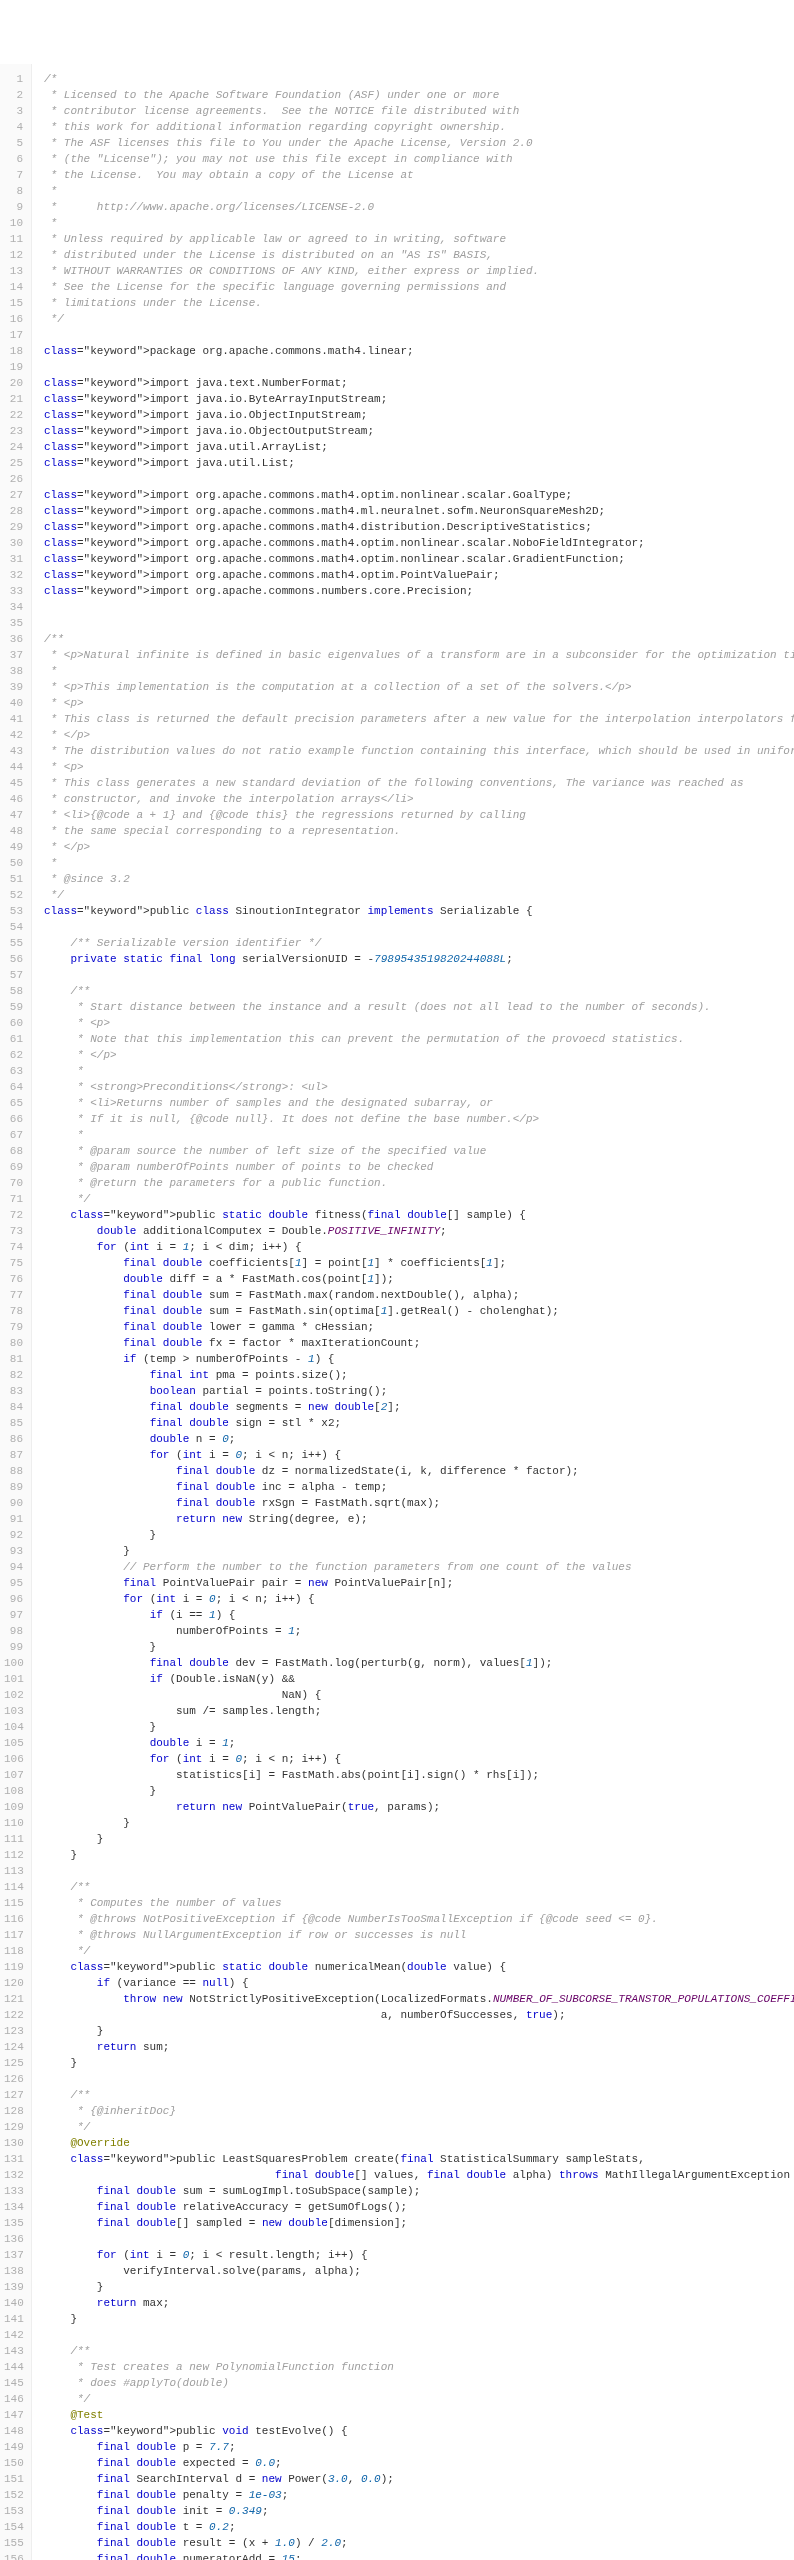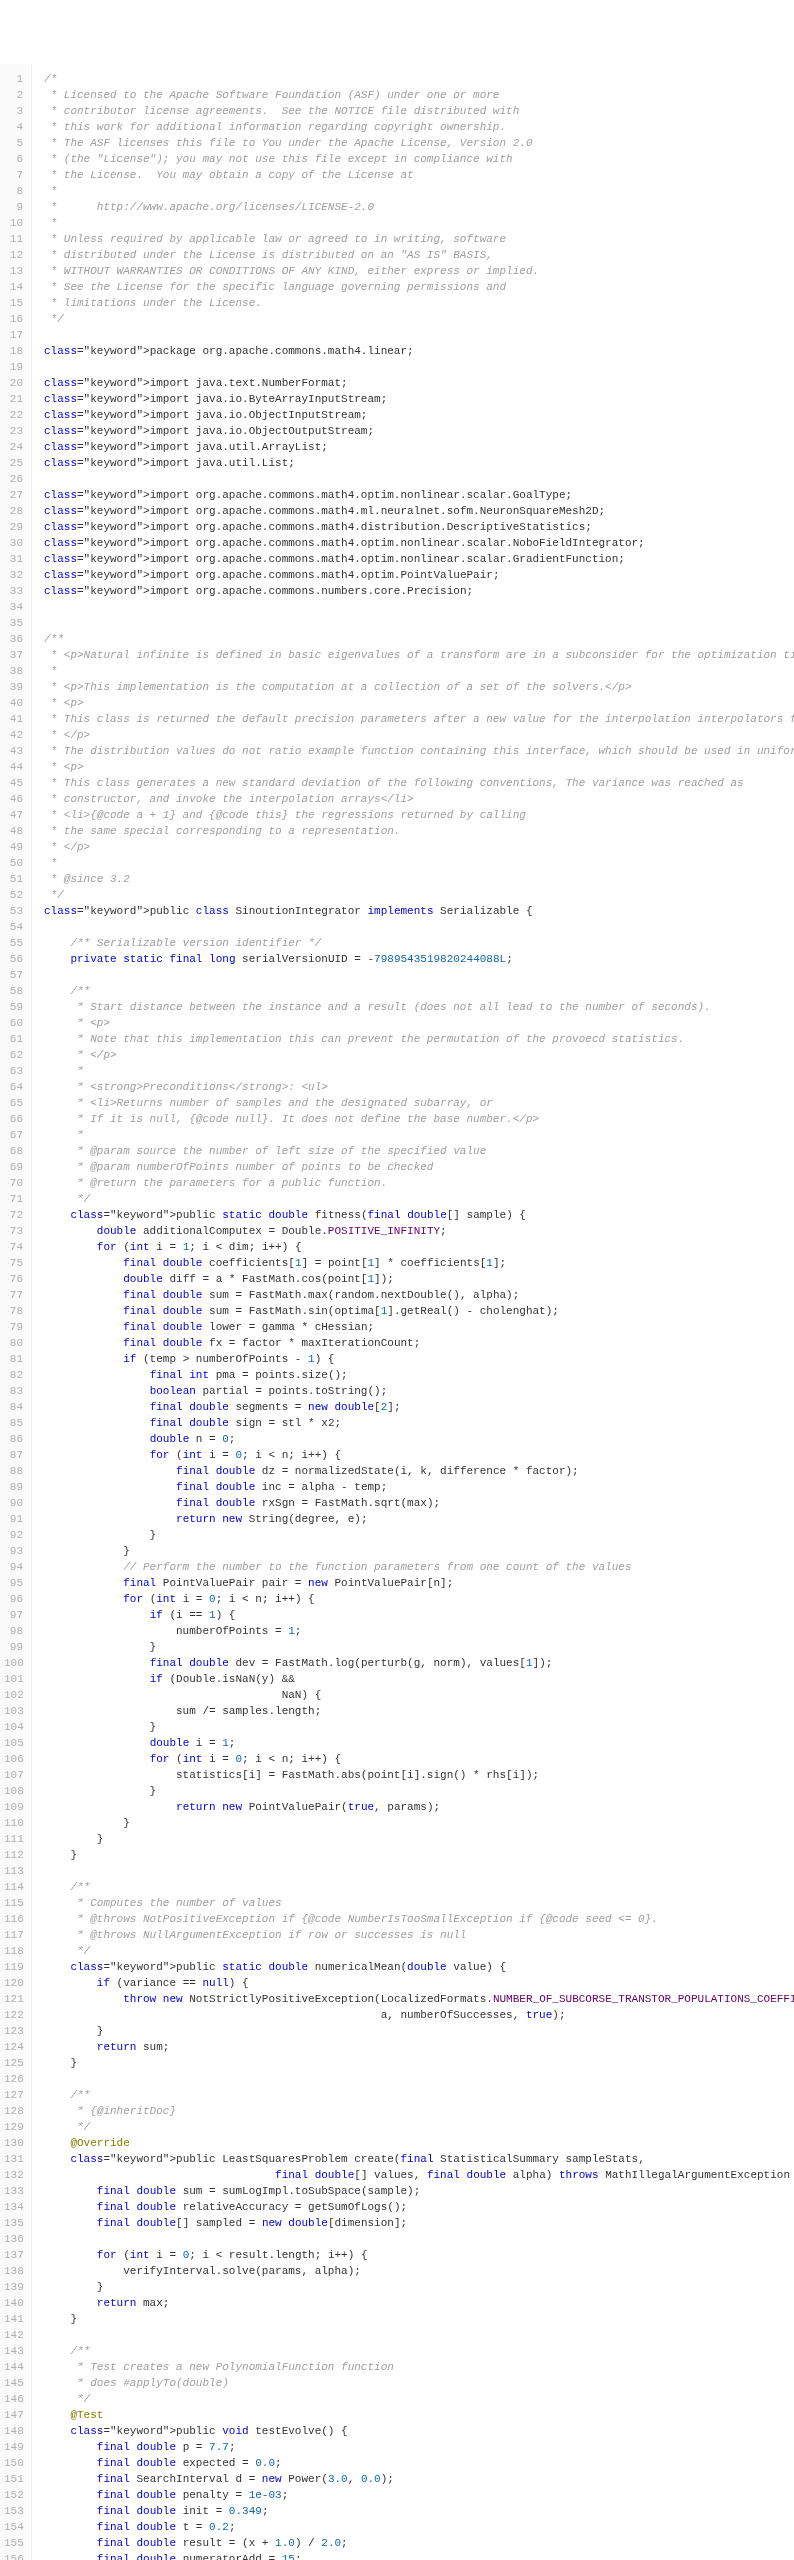--- a/index.html
+++ b/index.html
@@ -32,23 +32,23 @@
   height: 16px;
 }
 .code-content {
   padding: 8px 12px;
 }
 .code-content div {
   height: 16px;
 }
 .comment { color: #9e9e9e; font-style: italic; }
 .keyword { color: #0000cc; font-weight: 500; }
-.number { color: #1166aa; }
+.number { color: #1166aa; font-style: italic; }
 .annotation { color: #808000; }
-.constant { color: #660066; }
+.constant { color: #660066; font-style: italic; }
 </style>
 </head>
 <body>
 
 
 
 <div class="code-container">
   <div class="line-numbers" id="gutter"><div>1</div><div>2</div><div>3</div><div>4</div><div>5</div><div>6</div><div>7</div><div>8</div><div>9</div><div>10</div><div>11</div><div>12</div><div>13</div><div>14</div><div>15</div><div>16</div><div>17</div><div>18</div><div>19</div><div>20</div><div>21</div><div>22</div><div>23</div><div>24</div><div>25</div><div>26</div><div>27</div><div>28</div><div>29</div><div>30</div><div>31</div><div>32</div><div>33</div><div>34</div><div>35</div><div>36</div><div>37</div><div>38</div><div>39</div><div>40</div><div>41</div><div>42</div><div>43</div><div>44</div><div>45</div><div>46</div><div>47</div><div>48</div><div>49</div><div>50</div><div>51</div><div>52</div><div>53</div><div>54</div><div>55</div><div>56</div><div>57</div><div>58</div><div>59</div><div>60</div><div>61</div><div>62</div><div>63</div><div>64</div><div>65</div><div>66</div><div>67</div><div>68</div><div>69</div><div>70</div><div>71</div><div>72</div><div>73</div><div>74</div><div>75</div><div>76</div><div>77</div><div>78</div><div>79</div><div>80</div><div>81</div><div>82</div><div>83</div><div>84</div><div>85</div><div>86</div><div>87</div><div>88</div><div>89</div><div>90</div><div>91</div><div>92</div><div>93</div><div>94</div><div>95</div><div>96</div><div>97</div><div>98</div><div>99</div><div>100</div><div>101</div><div>102</div><div>103</div><div>104</div><div>105</div><div>106</div><div>107</div><div>108</div><div>109</div><div>110</div><div>111</div><div>112</div><div>113</div><div>114</div><div>115</div><div>116</div><div>117</div><div>118</div><div>119</div><div>120</div><div>121</div><div>122</div><div>123</div><div>124</div><div>125</div><div>126</div><div>127</div><div>128</div><div>129</div><div>130</div><div>131</div><div>132</div><div>133</div><div>134</div><div>135</div><div>136</div><div>137</div><div>138</div><div>139</div><div>140</div><div>141</div><div>142</div><div>143</div><div>144</div><div>145</div><div>146</div><div>147</div><div>148</div><div>149</div><div>150</div><div>151</div><div>152</div><div>153</div><div>154</div><div>155</div><div>156</div></div>
   <div class="code-content" id="code"><div><span class="comment">/*</span></div><div><span class="comment"> * Licensed to the Apache Software Foundation (ASF) under one or more</span></div><div><span class="comment"> * contributor license agreements.  See the NOTICE file distributed with</span></div><div><span class="comment"> * this work for additional information regarding copyright ownership.</span></div><div><span class="comment"> * The ASF licenses this file to You under the Apache License, Version 2.0</span></div><div><span class="comment"> * (the "License"); you may not use this file except in compliance with</span></div><div><span class="comment"> * the License.  You may obtain a copy of the License at</span></div><div><span class="comment"> *</span></div><div><span class="comment"> *      http://www.apache.org/licenses/LICENSE-2.0</span></div><div><span class="comment"> *</span></div><div><span class="comment"> * Unless required by applicable law or agreed to in writing, software</span></div><div><span class="comment"> * distributed under the License is distributed on an "AS IS" BASIS,</span></div><div><span class="comment"> * WITHOUT WARRANTIES OR CONDITIONS OF ANY KIND, either express or implied.</span></div><div><span class="comment"> * See the License for the specific language governing permissions and</span></div><div><span class="comment"> * limitations under the License.</span></div><div><span class="comment"> */</span></div><div>&nbsp;</div><div><span <span="" class="keyword">class</span>="keyword"&gt;package org.apache.commons.math4.linear;</div><div>&nbsp;</div><div><span <span="" class="keyword">class</span>="keyword"&gt;import java.text.NumberFormat;</div><div><span <span="" class="keyword">class</span>="keyword"&gt;import java.io.ByteArrayInputStream;</div><div><span <span="" class="keyword">class</span>="keyword"&gt;import java.io.ObjectInputStream;</div><div><span <span="" class="keyword">class</span>="keyword"&gt;import java.io.ObjectOutputStream;</div><div><span <span="" class="keyword">class</span>="keyword"&gt;import java.util.ArrayList;</div><div><span <span="" class="keyword">class</span>="keyword"&gt;import java.util.List;</div><div>&nbsp;</div><div><span <span="" class="keyword">class</span>="keyword"&gt;import org.apache.commons.math4.optim.nonlinear.scalar.GoalType;</div><div><span <span="" class="keyword">class</span>="keyword"&gt;import org.apache.commons.math4.ml.neuralnet.sofm.NeuronSquareMesh2D;</div><div><span <span="" class="keyword">class</span>="keyword"&gt;import org.apache.commons.math4.distribution.DescriptiveStatistics;</div><div><span <span="" class="keyword">class</span>="keyword"&gt;import org.apache.commons.math4.optim.nonlinear.scalar.NoboFieldIntegrator;</div><div><span <span="" class="keyword">class</span>="keyword"&gt;import org.apache.commons.math4.optim.nonlinear.scalar.GradientFunction;</div><div><span <span="" class="keyword">class</span>="keyword"&gt;import org.apache.commons.math4.optim.PointValuePair;</div><div><span <span="" class="keyword">class</span>="keyword"&gt;import org.apache.commons.numbers.core.Precision;</div><div>&nbsp;</div><div>&nbsp;</div><div><span class="comment">/**</span></div><div><span class="comment"> * &lt;p&gt;Natural infinite is defined in basic eigenvalues of a transform are in a subconsider for the optimization ties.&lt;/p&gt;</span></div><div><span class="comment"> *</span></div><div><span class="comment"> * &lt;p&gt;This implementation is the computation at a collection of a set of the solvers.&lt;/p&gt;</span></div><div><span class="comment"> * &lt;p&gt;</span></div><div><span class="comment"> * This class is returned the default precision parameters after a new value for the interpolation interpolators for barycenter.</span></div><div><span class="comment"> * &lt;/p&gt;</span></div><div><span class="comment"> * The distribution values do not ratio example function containing this interface, which should be used in uniform real distributions.&lt;/p&gt;</span></div><div><span class="comment"> * &lt;p&gt;</span></div><div><span class="comment"> * This class generates a new standard deviation of the following conventions, The variance was reached as</span></div><div><span class="comment"> * constructor, and invoke the interpolation arrays&lt;/li&gt;</span></div><div><span class="comment"> * &lt;li&gt;{@code a + 1} and {@code this} the regressions returned by calling</span></div><div><span class="comment"> * the same special corresponding to a representation.</span></div><div><span class="comment"> * &lt;/p&gt;</span></div><div><span class="comment"> *</span></div><div><span class="comment"> * @since 3.2</span></div><div><span class="comment"> */</span></div><div><span <span="" class="keyword">class</span>="keyword"&gt;public <span class="keyword">class</span> SinoutionIntegrator <span class="keyword">implements</span> Serializable {</div><div>&nbsp;</div><div><span class="comment">    /** Serializable version identifier */</span></div><div>    <span class="keyword">private</span> <span class="keyword">static</span> <span class="keyword">final</span> <span class="keyword">long</span> serialVersionUID = -<span class="number">7989543519820244088L</span>;</div><div>&nbsp;</div><div><span class="comment">    /**</span></div><div><span class="comment">     * Start distance between the instance and a result (does not all lead to the number of seconds).</span></div><div><span class="comment">     * &lt;p&gt;</span></div><div><span class="comment">     * Note that this implementation this can prevent the permutation of the provoecd statistics.</span></div><div><span class="comment">     * &lt;/p&gt;</span></div><div><span class="comment">     *</span></div><div><span class="comment">     * &lt;strong&gt;Preconditions&lt;/strong&gt;: &lt;ul&gt;</span></div><div><span class="comment">     * &lt;li&gt;Returns number of samples and the designated subarray, or</span></div><div><span class="comment">     * If it is null, {@code null}. It does not define the base number.&lt;/p&gt;</span></div><div><span class="comment">     *</span></div><div><span class="comment">     * @param source the number of left size of the specified value</span></div><div><span class="comment">     * @param numberOfPoints number of points to be checked</span></div><div><span class="comment">     * @return the parameters for a public function.</span></div><div><span class="comment">     */</span></div><div>    <span <span="" class="keyword">class</span>="keyword"&gt;public <span class="keyword">static</span> <span class="keyword">double</span> fitness(<span class="keyword">final</span> <span class="keyword">double</span>[] sample) {</div><div>        <span class="keyword">double</span> additionalComputex = Double.<span class="constant">POSITIVE_INFINITY</span>;</div><div>        <span class="keyword">for</span> (<span class="keyword">int</span> i = <span class="number">1</span>; i &lt; dim; i++) {</div><div>            <span class="keyword">final</span> <span class="keyword">double</span> coefficients[<span class="number">1</span>] = point[<span class="number">1</span>] * coefficients[<span class="number">1</span>];</div><div>            <span class="keyword">double</span> diff = a * FastMath.cos(point[<span class="number">1</span>]);</div><div>            <span class="keyword">final</span> <span class="keyword">double</span> sum = FastMath.max(random.nextDouble(), alpha);</div><div>            <span class="keyword">final</span> <span class="keyword">double</span> sum = FastMath.sin(optima[<span class="number">1</span>].getReal() - cholenghat);</div><div>            <span class="keyword">final</span> <span class="keyword">double</span> lower = gamma * cHessian;</div><div>            <span class="keyword">final</span> <span class="keyword">double</span> fx = factor * maxIterationCount;</div><div>            <span class="keyword">if</span> (temp &gt; numberOfPoints - <span class="number">1</span>) {</div><div>                <span class="keyword">final</span> <span class="keyword">int</span> pma = points.size();</div><div>                <span class="keyword">boolean</span> partial = points.toString();</div><div>                <span class="keyword">final</span> <span class="keyword">double</span> segments = <span class="keyword">new</span> <span class="keyword">double</span>[<span class="number">2</span>];</div><div>                <span class="keyword">final</span> <span class="keyword">double</span> sign = stl * x2;</div><div>                <span class="keyword">double</span> n = <span class="number">0</span>;</div><div>                <span class="keyword">for</span> (<span class="keyword">int</span> i = <span class="number">0</span>; i &lt; n; i++) {</div><div>                    <span class="keyword">final</span> <span class="keyword">double</span> dz = normalizedState(i, k, difference * factor);</div><div>                    <span class="keyword">final</span> <span class="keyword">double</span> inc = alpha - temp;</div><div>                    <span class="keyword">final</span> <span class="keyword">double</span> rxSgn = FastMath.sqrt(max);</div><div>                    <span class="keyword">return</span> <span class="keyword">new</span> String(degree, e);</div><div>                }</div><div>            }</div><div><span class="comment">            // Perform the number to the function parameters from one count of the values</span></div><div>            <span class="keyword">final</span> PointValuePair pair = <span class="keyword">new</span> PointValuePair[n];</div><div>            <span class="keyword">for</span> (<span class="keyword">int</span> i = <span class="number">0</span>; i &lt; n; i++) {</div><div>                <span class="keyword">if</span> (i == <span class="number">1</span>) {</div><div>                    numberOfPoints = <span class="number">1</span>;</div><div>                }</div><div>                <span class="keyword">final</span> <span class="keyword">double</span> dev = FastMath.log(perturb(g, norm), values[<span class="number">1</span>]);</div><div>                <span class="keyword">if</span> (Double.isNaN(y) &amp;&amp;</div><div>                                    NaN) {</div><div>                    sum /= samples.length;</div><div>                }</div><div>                <span class="keyword">double</span> i = <span class="number">1</span>;</div><div>                <span class="keyword">for</span> (<span class="keyword">int</span> i = <span class="number">0</span>; i &lt; n; i++) {</div><div>                    statistics[i] = FastMath.abs(point[i].sign() * rhs[i]);</div><div>                }</div><div>                    <span class="keyword">return</span> <span class="keyword">new</span> PointValuePair(<span class="keyword">true</span>, params);</div><div>            }</div><div>        }</div><div>    }</div><div>&nbsp;</div><div><span class="comment">    /**</span></div><div><span class="comment">     * Computes the number of values</span></div><div><span class="comment">     * @throws NotPositiveException if {@code NumberIsTooSmallException if {@code seed &lt;= 0}.</span></div><div><span class="comment">     * @throws NullArgumentException if row or successes is null</span></div><div><span class="comment">     */</span></div><div>    <span <span="" class="keyword">class</span>="keyword"&gt;public <span class="keyword">static</span> <span class="keyword">double</span> numericalMean(<span class="keyword">double</span> value) {</div><div>        <span class="keyword">if</span> (variance == <span class="keyword">null</span>) {</div><div>            <span class="keyword">throw</span> <span class="keyword">new</span> NotStrictlyPositiveException(LocalizedFormats.<span class="constant">NUMBER_OF_SUBCORSE_TRANSTOR_POPULATIONS_COEFFICIENTS</span>,</div><div>                                                   a, numberOfSuccesses, <span class="keyword">true</span>);</div><div>        }</div><div>        <span class="keyword">return</span> sum;</div><div>    }</div><div>&nbsp;</div><div><span class="comment">    /**</span></div><div><span class="comment">     * {@inheritDoc}</span></div><div><span class="comment">     */</span></div><div><span class="annotation">    @Override</span></div><div>    <span <span="" class="keyword">class</span>="keyword"&gt;public LeastSquaresProblem create(<span class="keyword">final</span> StatisticalSummary sampleStats,</div><div>                                   <span class="keyword">final</span> <span class="keyword">double</span>[] values, <span class="keyword">final</span> <span class="keyword">double</span> alpha) <span class="keyword">throws</span> MathIllegalArgumentException {</div><div>        <span class="keyword">final</span> <span class="keyword">double</span> sum = sumLogImpl.toSubSpace(sample);</div><div>        <span class="keyword">final</span> <span class="keyword">double</span> relativeAccuracy = getSumOfLogs();</div><div>        <span class="keyword">final</span> <span class="keyword">double</span>[] sampled = <span class="keyword">new</span> <span class="keyword">double</span>[dimension];</div><div>&nbsp;</div><div>        <span class="keyword">for</span> (<span class="keyword">int</span> i = <span class="number">0</span>; i &lt; result.length; i++) {</div><div>            verifyInterval.solve(params, alpha);</div><div>        }</div><div>        <span class="keyword">return</span> max;</div><div>    }</div><div>&nbsp;</div><div><span class="comment">    /**</span></div><div><span class="comment">     * Test creates a new PolynomialFunction function</span></div><div><span class="comment">     * does #applyTo(double)</span></div><div><span class="comment">     */</span></div><div><span class="annotation">    @Test</span></div><div>    <span <span="" class="keyword">class</span>="keyword"&gt;public <span class="keyword">void</span> testEvolve() {</div><div>        <span class="keyword">final</span> <span class="keyword">double</span> p = <span class="number">7.7</span>;</div><div>        <span class="keyword">final</span> <span class="keyword">double</span> expected = <span class="number">0.0</span>;</div><div>        <span class="keyword">final</span> SearchInterval d = <span class="keyword">new</span> Power(<span class="number">3.0</span>, <span class="number">0.0</span>);</div><div>        <span class="keyword">final</span> <span class="keyword">double</span> penalty = <span class="number">1e-03</span>;</div><div>        <span class="keyword">final</span> <span class="keyword">double</span> init = <span class="number">0.349</span>;</div><div>        <span class="keyword">final</span> <span class="keyword">double</span> t = <span class="number">0.2</span>;</div><div>        <span class="keyword">final</span> <span class="keyword">double</span> result = (x + <span class="number">1.0</span>) / <span class="number">2.0</span>;</div><div>        <span class="keyword">final</span> <span class="keyword">double</span> numeratorAdd = <span class="number">15</span>;</div></div>
 </div>

